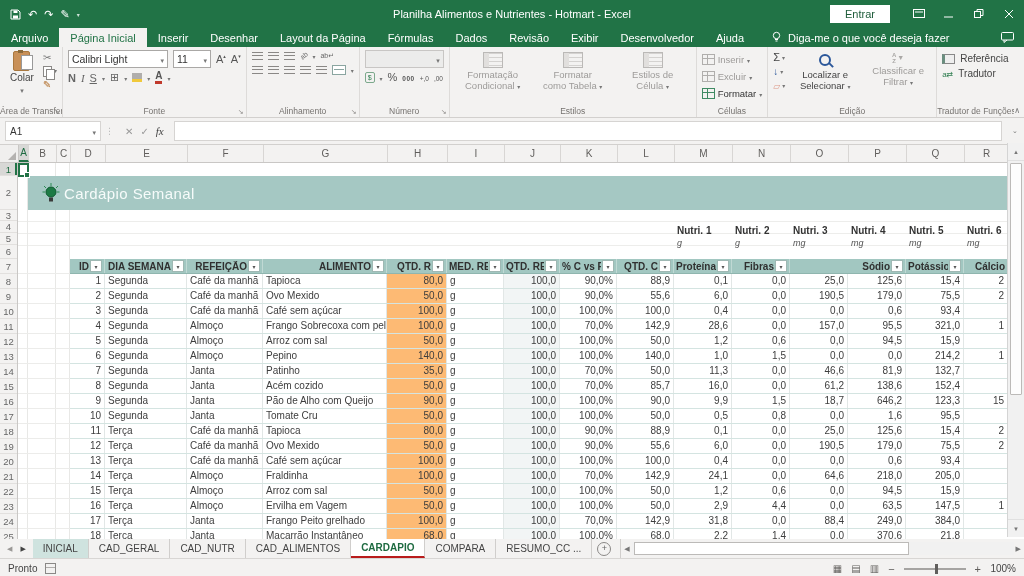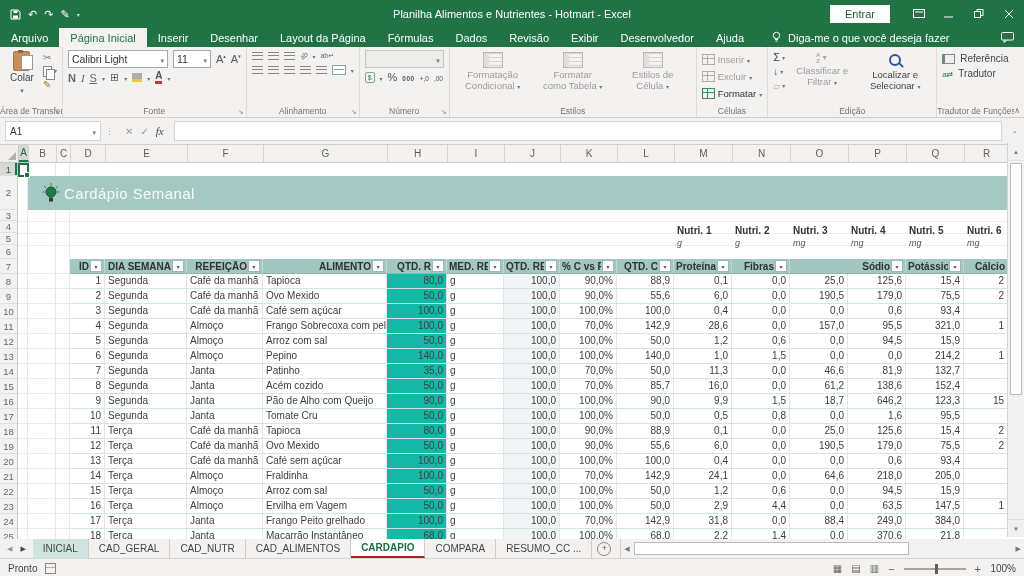--- a/index.html
+++ b/index.html
@@ -176,21 +176,21 @@
   .thead .th:nth-child(12){width:58px;margin-top:36px;}
   .thead .th:nth-child(13){width:58px;}
   .thead .th:nth-child(14){width:58px;}
   .thead .th:nth-child(15){width:43px;border-right:none;}
   .thead .th:nth-child(15) .filter{display:none;}
   .trowdata{display:flex;height:15px;border-bottom:1px solid #d4e4e1;box-sizing:border-box;background:#fff;}
   .cell{flex:none;box-sizing:border-box;border-right:1px solid #e2e7e6;padding:0 3px;font-size:10px;color:#3d3d3d;
         line-height:13px;white-space:nowrap;overflow:hidden;}
   .num{text-align:right;}
   .cid{width:35px;} .cdia{width:82px;} .cref{width:76px;} .cali{width:124px;}
-  .cqr{width:60px;background:#14b8a6;text-align:right;} .cmed{width:57px;} .cqre{width:56px;background:#f2f5f5;}
+  .cqr{width:60px;background:#fdba74;text-align:right;} .cmed{width:57px;} .cqre{width:56px;background:#f2f5f5;}
   .cpct{width:57px;} .cqc{width:57px;} .cp1,.cp2,.cp3,.cp4,.cp5{width:58px;} .cp6{width:43px;border-right:none;}
   .sel{position:absolute;left:0;top:0;width:11px;height:14px;border:2px solid #217346;box-sizing:border-box;}
   .sel::after{content:"";position:absolute;right:-3px;bottom:-3px;width:4px;height:4px;background:#217346;border:1px solid #fff;}
   
   .vscroll{position:absolute;top:143px;right:0;width:17px;height:394px;background:#f1f1f1;border-left:1px solid #d4d4d4;box-sizing:border-box;}
   .varrow{height:17px;display:flex;align-items:center;justify-content:center;font-size:6px;color:#777;border-bottom:1px solid #e0e0e0;cursor:pointer;}
   .varrow.down{position:absolute;bottom:0;left:0;right:0;border-top:1px solid #e0e0e0;border-bottom:none;}
   .vthumb{position:absolute;left:2px;right:2px;top:20px;height:230px;background:#fdfdfd;border:1px solid #bcbab8;border-radius:1px;cursor:grab;}
   
   .sheetbar{height:20px;display:flex;align-items:stretch;background:#f3f2f1;border-bottom:1px solid #d8d6d4;font-size:10px;box-sizing:border-box;}
@@ -438,30 +438,30 @@
           </span>
         <span class="sbtn">
             <span class="ico-filldown"></span>
             <span class="caret tiny"></span>
           </span>
         <span class="sbtn">
             <span class="ico-clear"></span>
             <span class="caret tiny"></span>
           </span>
       </div>
+      <div class="bigbtn2 en">
+        <span class="mag"></span>
+        <span class="blabel2" style="width:58px;"><span>Localizar e Selecionar</span> <span class="caret tiny"></span></span>
+      </div>
       <div class="bigbtn2">
         <span style="display:inline-flex;align-items:center;gap:1px;">
             <span class="ico-az"></span>
             <span class="funnel">▼</span>
           </span>
         <span class="blabel2" style="width:52px;"><span>Classificar e Filtrar</span> <span class="caret tiny"></span></span>
-      </div>
-      <div class="bigbtn2 en">
-        <span class="mag"></span>
-        <span class="blabel2" style="width:58px;"><span>Localizar e Selecionar</span> <span class="caret tiny"></span></span>
       </div>
       <span class="glabel">Edição</span>
     </div>
 
     <div class="rgroup" style="border-right:none;">
       <div class="transcol">
         <div class="trow1">
             <span class="book"></span>
             <span>Referência</span>
           </div>

